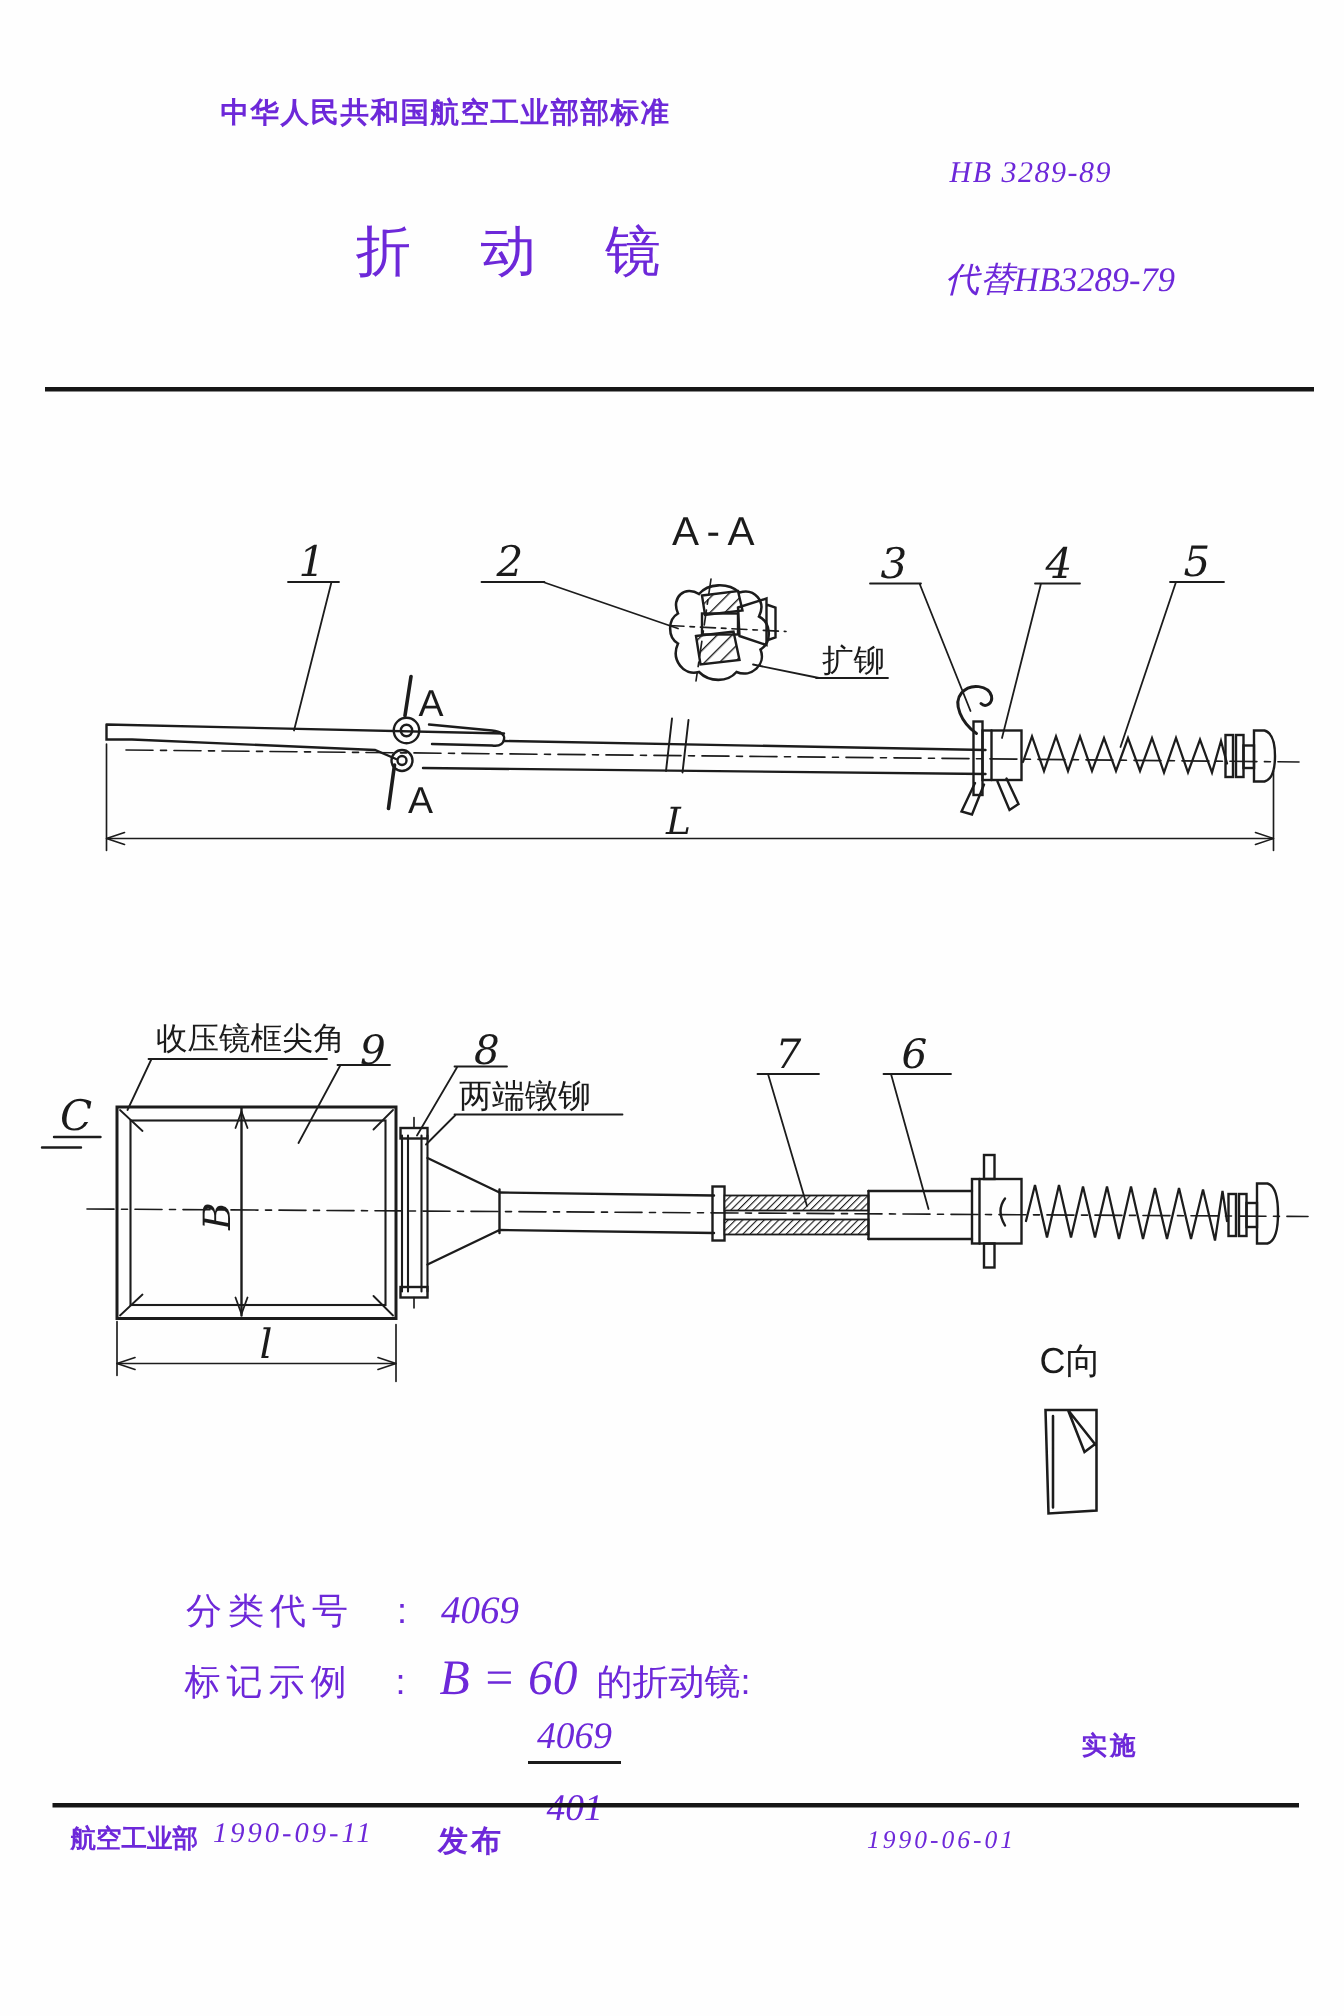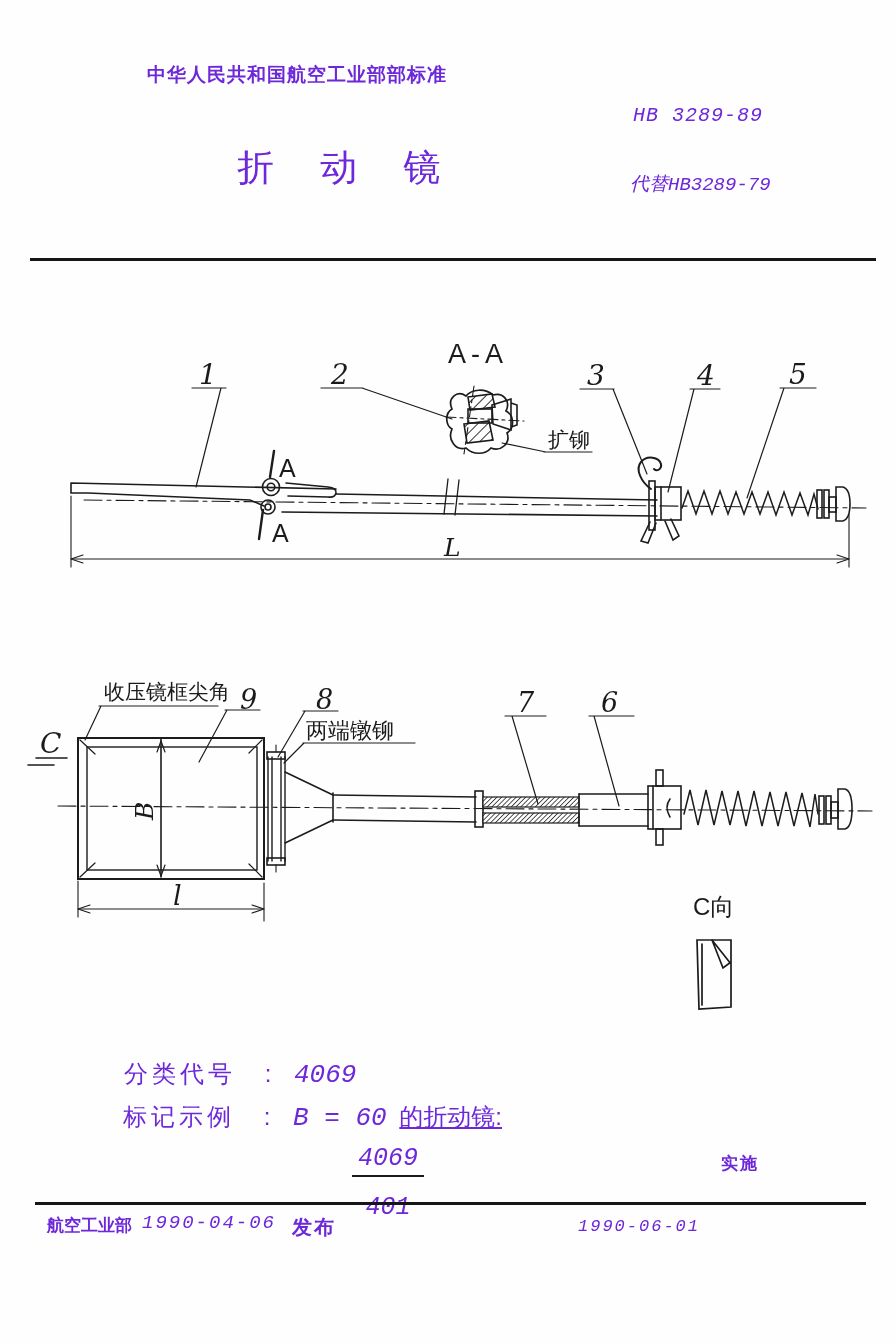--- a/index.html
+++ b/index.html
@@ -1,40 +1,40 @@
 <!DOCTYPE html>
 <html><head>
 <meta charset="utf-8">
 <style>
   html,body{margin:0;padding:0;background:#e8e8e8;}
   .page{position:relative;width:896px;height:1344px;background:#fefefe;overflow:hidden;
         font-family:"Liberation Sans",sans-serif;color:#6d28d9;}
   .abs{position:absolute;white-space:nowrap;}
   .print-bold{font-family:"Liberation Sans",sans-serif;font-weight:bold;}
   .cjk{font-family:"Liberation Sans",sans-serif;}
-  .hand{font-family:Liberation Mono, monospace;font-style:italic;}
+  .hand{font-family:Liberation Serif, serif;font-style:italic;}
   .rule{position:absolute;background:#161616;}
   svg text{fill:#1b1b1b;}
   svg text.cjk{font-family:"Liberation Sans",sans-serif;}
   svg text.hand{font-family:"DejaVu Serif",serif;font-style:italic;}
   svg .cl{stroke-dasharray:18 5 4 5;stroke-width:1.1;}
   svg .cl2{stroke-dasharray:10 4 3 4;stroke-width:1.1;}
   .fraction{position:absolute;text-align:center;}
   .fraction .num{border-bottom:2px solid #1b1b1b;padding:0 6px 2px 6px;}
   .fraction .den{padding-top:16px;}
 </style>
 </head>
 <body>
 
 <div class="page">
 
   <div class="abs print-bold" style="left:147px;top:62px;font-size:19px;letter-spacing:1px;">中华人民共和国航空工业部部标准</div>
   <div class="abs hand" style="left:633px;top:104px;font-size:20px;letter-spacing:1px;">HB 3289-89</div>
   <div class="abs cjk" style="left:237px;top:143px;font-size:37px;word-spacing:32px;letter-spacing:2px;">折 动 镜</div>
-  <div class="abs hand" style="left:630px;top:171px;font-size:19px;">代替HB3289-79</div>
+  <div class="abs hand" style="left:630px;top:171px;font-size:23px;">代替HB3289-79</div>
   <div class="rule" style="left:30px;top:258px;width:846px;height:3px;"></div>
 
   <svg class="abs" style="left:0;top:0;" width="896" height="1344" viewBox="0 0 896 1344">
     <defs>
       <pattern id="hA" width="7" height="7" patternUnits="userSpaceOnUse" patternTransform="rotate(45)">
         <rect width="7" height="7" fill="#fefefe"></rect>
         <line x1="0" y1="0" x2="0" y2="7" stroke="#1b1b1b" stroke-width="1.8"></line>
       </pattern>
       <pattern id="hB" width="3.4" height="3.4" patternUnits="userSpaceOnUse" patternTransform="rotate(45)">
         <rect width="3.4" height="3.4" fill="#fefefe"></rect>
@@ -186,28 +186,28 @@
   </svg>
 
   <div class="abs" style="left:124px;top:1058px;font-size:24px;">
     <span class="cjk" style="letter-spacing:4px;">分类代号</span>
     <span class="cjk" style="margin-left:22px;">:</span>
     <span class="hand" style="margin-left:16px;font-size:26px;">4069</span>
   </div>
   <div class="abs" style="left:123px;top:1101px;font-size:24px;">
     <span class="cjk" style="letter-spacing:4px;">标记示例</span>
     <span class="cjk" style="margin-left:22px;">:</span>
-    <span class="hand" style="margin-left:16px;font-size:26px;">B = 60</span>
-    <span class="cjk" style="margin-left:6px;text-decoration:underline;">的折动镜:</span>
+    <span class="hand" style="margin-left:16px;font-size:33px;">B = 60</span>
+    <span class="cjk" style="margin-left:6px;">的折动镜:</span>
   </div>
   <div class="fraction" style="left:352px;top:1144px;font-size:25px;">
     <div class="num hand">4069</div>
     <div class="den hand">401</div>
   </div>
 
   <div class="rule" style="left:35px;top:1202px;width:831px;height:3px;"></div>
   <div class="abs print-bold" style="left:47px;top:1214px;font-size:17px;">航空工业部</div>
-  <div class="abs hand" style="left:142px;top:1212px;font-size:19px;letter-spacing:2px;">1990-04-06</div>
+  <div class="abs hand" style="left:142px;top:1212px;font-size:19px;letter-spacing:2px;">1990-09-11</div>
   <div class="abs print-bold" style="left:292px;top:1214px;font-size:20px;letter-spacing:2px;">发布</div>
   <div class="abs hand" style="left:578px;top:1217px;font-size:17px;letter-spacing:2px;">1990-06-01</div>
   <div class="abs print-bold" style="left:721px;top:1152px;font-size:17px;letter-spacing:2px;">实施</div>
 
 </div>
 
 </body></html>

